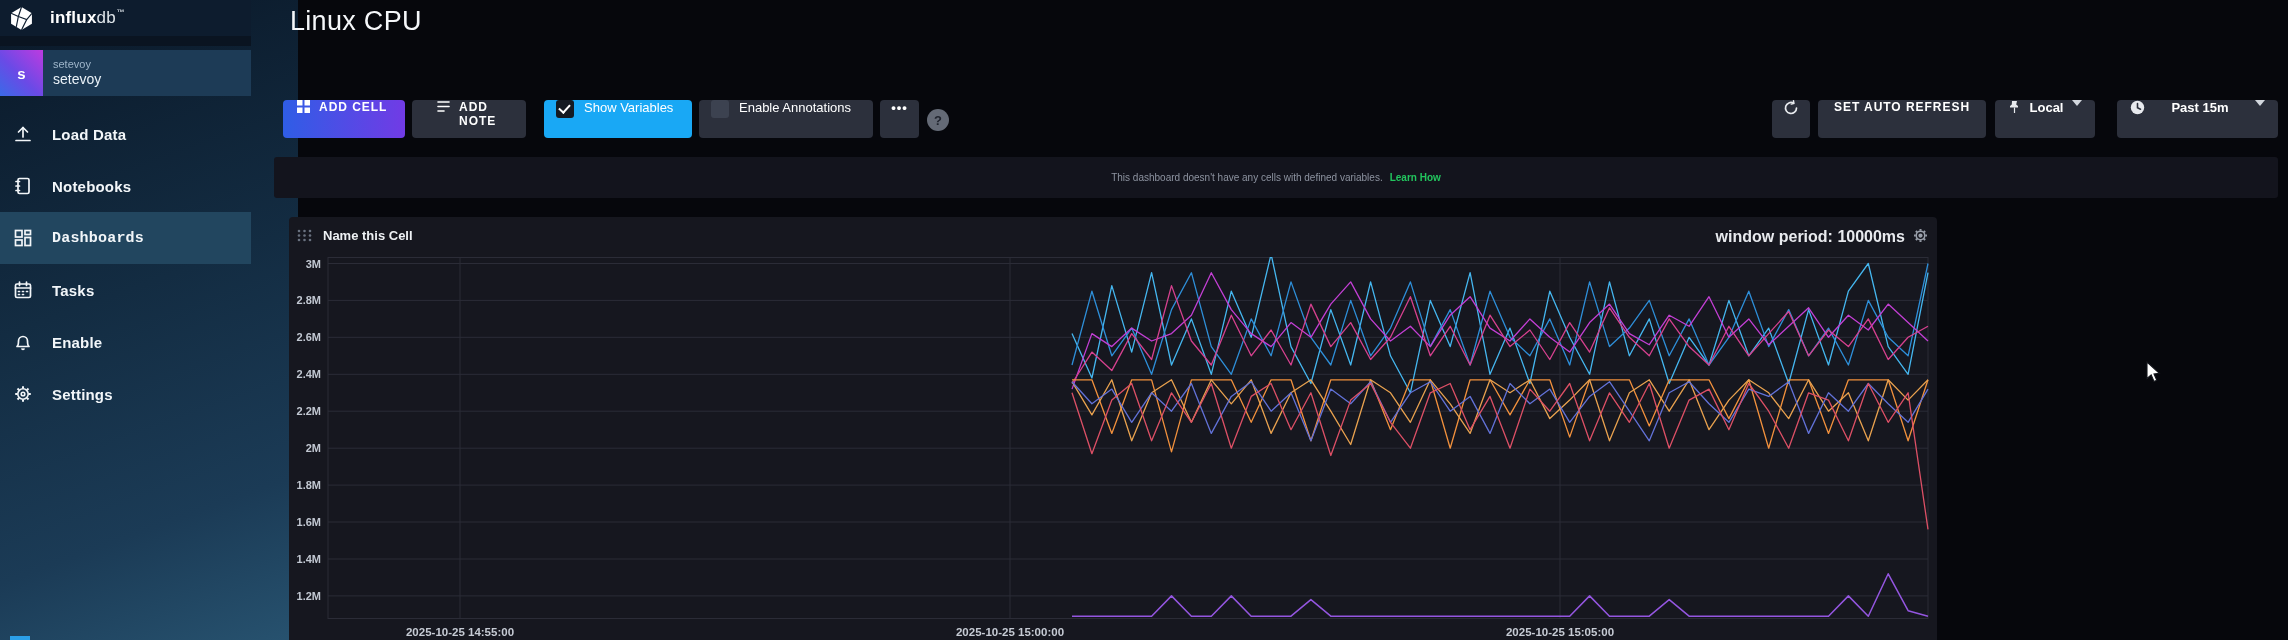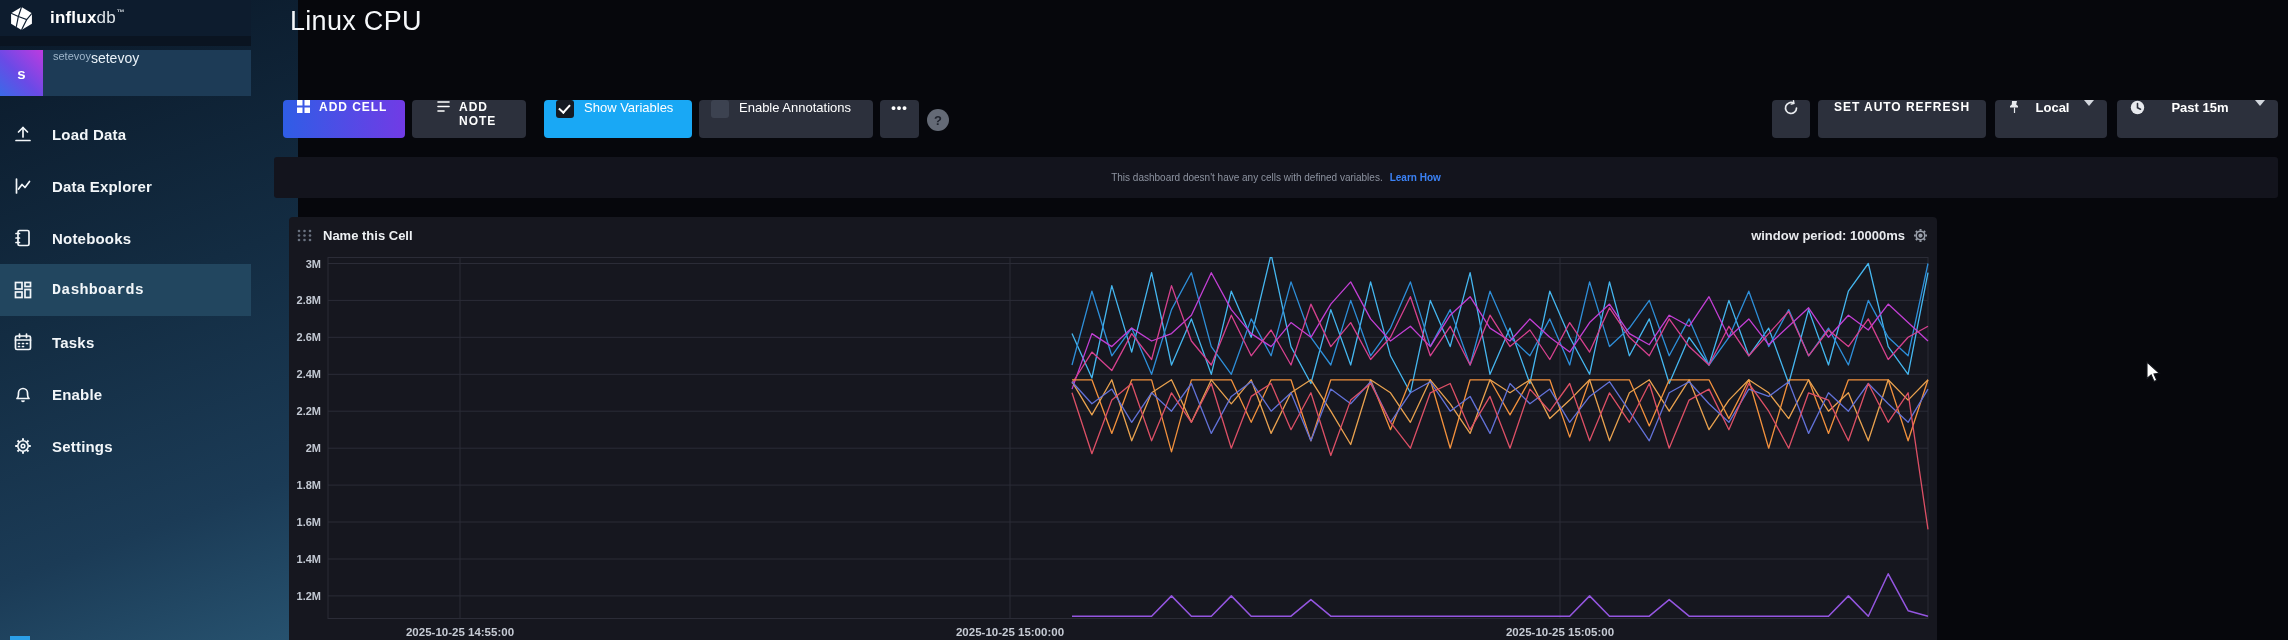--- a/index.html
+++ b/index.html
@@ -12,21 +12,21 @@
     background:linear-gradient(160deg,#0a1828 0%,#132c42 45%,#1b3b56 78%,#27526f 100%);}
   .logo-row{position:absolute;left:0;top:0;width:251px;height:36px;display:flex;align-items:center;
     background:#0d1c2e;box-shadow:0 10px 0 #0a1421;}
   .logo-cube{margin-left:9px;}
   .logo-word{margin-left:16px;font-size:17px;font-weight:700;color:#fff;letter-spacing:.2px;}
   .logo-word .lt{font-weight:400;color:#dfe5ea;}
   .logo-tm{font-size:8px;color:#cfd6dd;vertical-align:top;margin-left:1px;}
   .user-row{position:absolute;left:0;top:50px;width:251px;height:46px;background:#1d3b56;display:flex;align-items:stretch;}
   .avatar{width:43px;background:linear-gradient(225deg,#bd3be0 0%,#6a4ae6 55%,#3a6ae8 100%);
     display:flex;align-items:center;justify-content:center;font-size:15px;font-weight:700;color:#fff;}
-  .user-texts{display:flex;flex-direction:row;justify-content:center;margin-left:10px;line-height:1.2;}
+  .user-texts{display:flex;flex-direction:column;justify-content:center;margin-left:10px;line-height:1.2;}
   .user-org{font-size:11px;color:#9fb6ca;}
   .user-name{font-size:14px;color:#eaf2f8;}
   .nav{position:absolute;left:0;top:108px;width:251px;}
   .nav-item{height:52px;display:flex;align-items:center;cursor:pointer;}
   .nav-item.active{background:#22465f;font-family:Liberation Mono, monospace;}
   .nav-ico{width:20px;height:20px;margin-left:13px;flex:0 0 20px;}
   .nav-ico svg{display:block;}
   .nav-label{margin-left:19px;font-size:15px;font-weight:700;color:#f2f6f9;letter-spacing:.2px;}
   .side-accent{left:10px;top:636px;width:20px;height:4px;background:#2b9fe8;}
 
@@ -38,44 +38,44 @@
   .btn .sent{font-size:13px;font-weight:500;}
   .btn-addcell{left:283px;width:122px;background:linear-gradient(90deg,#2f5de6 0%,#713be5 100%);padding:0 14px;}
   .btn-addnote{left:412px;width:114px;padding:0 25px;}
   .btn-showvars{left:544px;width:148px;background:#19a8f5;padding:0 12px;}
   .btn-annot{left:699px;width:174px;padding:0 12px;}
   .btn-more{left:880px;width:39px;justify-content:center;font-size:13px;letter-spacing:1px;font-weight:700;}
   .help-circle{left:927px;top:109px;width:22px;height:22px;border-radius:50%;background:#646a76;
     display:flex;align-items:center;justify-content:center;font-size:13px;font-weight:700;color:#20242e;cursor:pointer;}
   .btn-refresh{left:1772px;width:38px;justify-content:center;}
   .btn-sar{left:1818px;width:168px;justify-content:center;}
-  .btn-local{left:1995px;width:112px;padding:0 13px;justify-content:space-between;}
+  .btn-local{left:1995px;width:100px;padding:0 13px;justify-content:space-between;}
   .btn-range{left:2117px;width:161px;padding:0 13px;justify-content:space-between;}
   .ico{display:inline-flex;}
   .gap8{margin-right:9px;}
   .cb{width:18px;height:18px;border-radius:3px;flex:0 0 18px;margin-right:10px;position:relative;}
   .cb.checked{background:#141a22;}
   .cb.checked::after{content:"";position:absolute;left:5px;top:2px;width:5px;height:9px;
     border-right:2px solid #fff;border-bottom:2px solid #fff;transform:rotate(42deg);}
   .cb.unchecked{background:#3c4250;}
   .caret{width:0;height:0;border-left:5px solid transparent;border-right:5px solid transparent;
     border-top:6px solid #d3d7de;}
 
   
   .banner{left:274px;top:157px;width:2004px;height:41px;background:#13141d;border-radius:3px;
     display:flex;align-items:center;justify-content:center;font-size:10px;}
   .banner-msg{color:#8d93a0;font-weight:500;}
-  .banner-link{color:#3b82f6;font-weight:700;margin-left:7px;cursor:pointer;}
+  .banner-link{color:#22c55e;font-weight:700;margin-left:7px;cursor:pointer;}
 
   
   .panel{left:289px;top:217px;width:1648px;height:518px;background:#16171f;border-radius:4px 4px 0 0;}
   .cell-head{position:absolute;left:0;top:0;width:100%;height:40px;}
   .drag-handle{position:absolute;left:8px;top:12px;cursor:grab;}
   .cell-title{position:absolute;left:34px;top:11px;font-size:13px;font-weight:700;color:#eef1f4;}
-  .wperiod{position:absolute;right:32px;top:11px;font-size:13px;font-weight:700;color:#e8eaee;text-align:right;}
+  .wperiod{position:absolute;right:32px;top:11px;font-size:16px;font-weight:700;color:#e8eaee;text-align:right;}
   .cell-gear{position:absolute;right:8px;top:10px;cursor:pointer;}
   #chart{position:absolute;left:0;top:40px;}
   .grid{stroke:#2b2c37;stroke-width:1;}
   .frame{fill:none;stroke:#2b2c37;stroke-width:1;}
   .ylab{font-family:"Liberation Sans",sans-serif;font-size:11px;font-weight:700;fill:#c2c8d2;text-anchor:end;}
   .xlab{font-family:"Liberation Sans",sans-serif;font-size:11.5px;font-weight:700;fill:#c6cbd4;text-anchor:middle;}
 
   .cursor{left:2146px;top:361px;}
 </style>
 </head>
@@ -110,29 +110,20 @@
     <div class="nav">
       <div class="nav-item">
         <span class="nav-ico">
           <svg width="20" height="20" viewBox="0 0 20 20" fill="none" stroke="#f2f6f9" stroke-width="1.7" stroke-linecap="round" stroke-linejoin="round">
             <path d="M10 13 V3.5"></path>
               <path d="M5.5 8 L10 3.5 L14.5 8"></path>
               <path d="M3 16.5 H17"></path>
           </svg>
         </span>
         <span class="nav-label">Load Data</span>
-      </div>
-      <div class="nav-item">
-        <span class="nav-ico">
-          <svg width="20" height="20" viewBox="0 0 20 20" fill="none" stroke="#f2f6f9" stroke-width="1.7" stroke-linecap="round" stroke-linejoin="round">
-            <path d="M3.5 3 V17"></path>
-              <path d="M5.5 13 L9 8.5 L12 11.5 L16.5 5.5"></path>
-          </svg>
-        </span>
-        <span class="nav-label">Data Explorer</span>
       </div>
       <div class="nav-item">
         <span class="nav-ico">
           <svg width="20" height="20" viewBox="0 0 20 20" fill="none" stroke="#f2f6f9" stroke-width="1.7" stroke-linecap="round">
             <rect x="5" y="2.5" width="11" height="15" rx="1.5"></rect>
             <path d="M3 5.5 H6.5"></path>
               <path d="M3 10 H6.5"></path>
               <path d="M3 14.5 H6.5"></path>
           </svg>
         </span>

